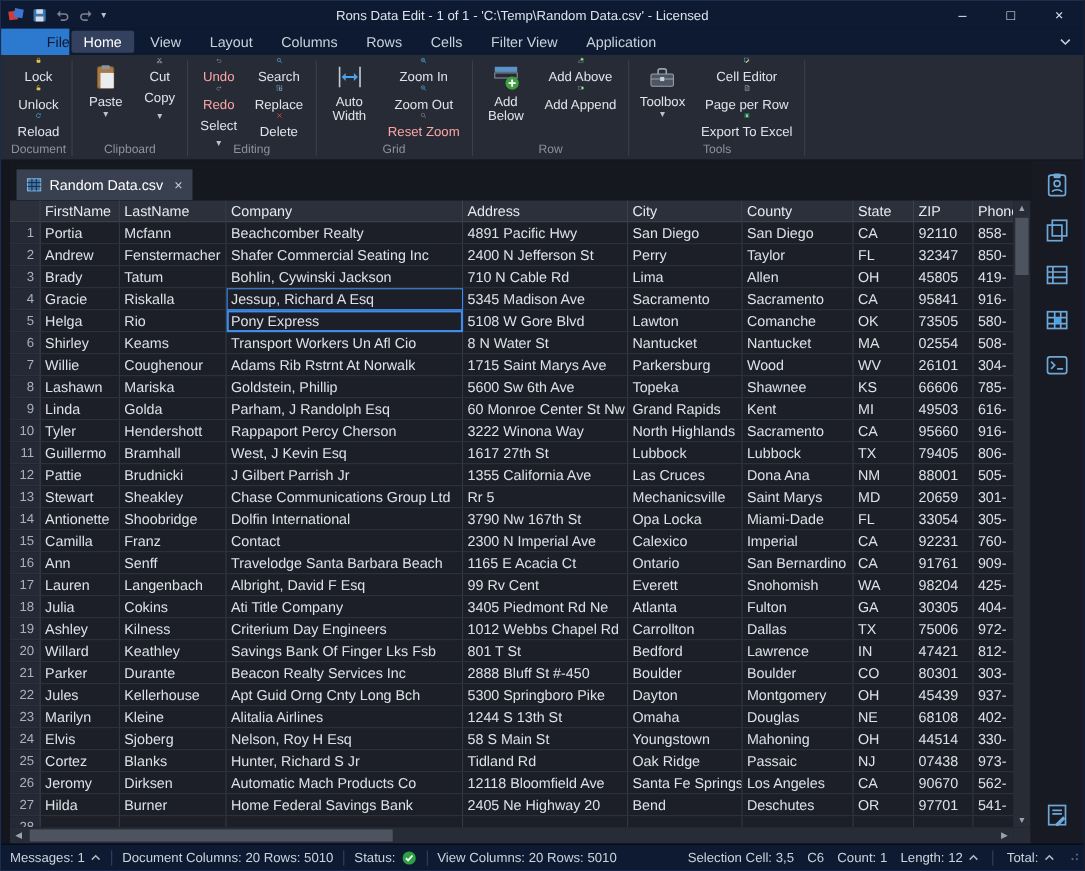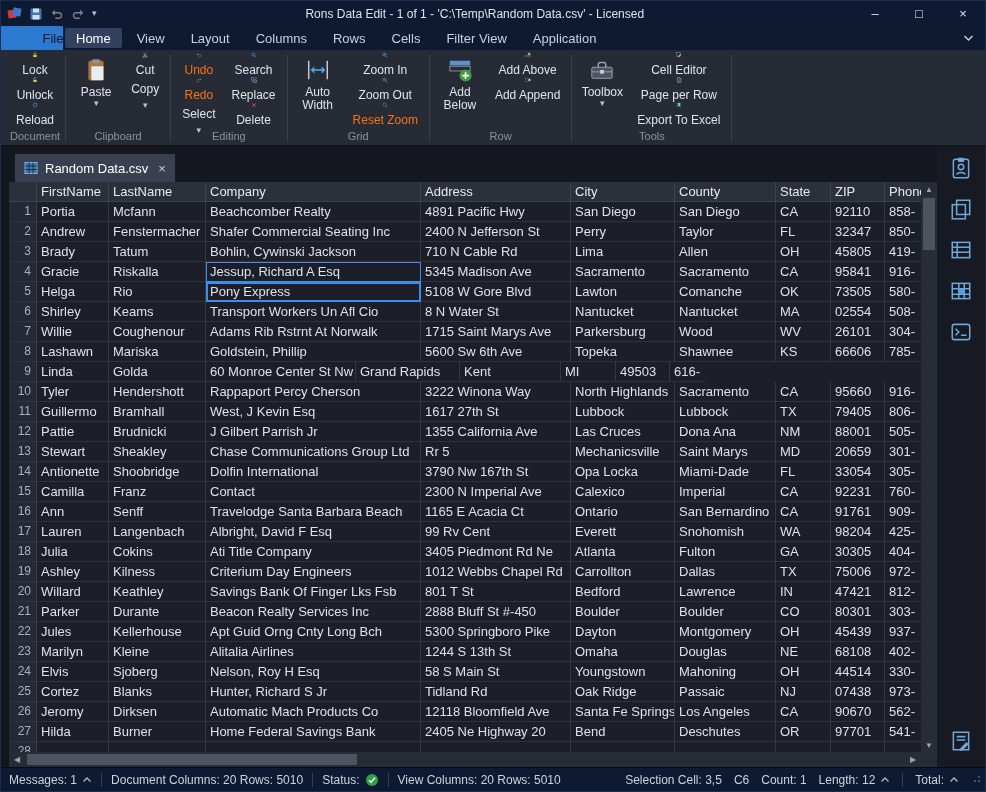--- a/index.html
+++ b/index.html
@@ -23,21 +23,21 @@
   .menubar-chevron { margin-left:auto; width:34px; display:flex; align-items:center; justify-content:center; }
 
   
   .ribbon { height:96px; background:#262b35; border-bottom:1px solid #0f1219; display:flex; align-items:stretch; padding:2px 0 0 4px; flex:0 0 auto; }
   .rgroup { display:flex; flex-direction:column; padding:0 5px; }
   .rcontent { flex:1; display:flex; align-items:flex-start; gap:4px; }
   .rlabel { text-align:center; font-size:11px; color:#8d939e; padding:2px 0 3px; }
   .rsep { width:1px; background:#3a4049; margin:3px 0; }
   .vcol { display:flex; flex-direction:column; }
   .sbtn { display:flex; align-items:center; gap:5px; height:25px; padding:0 6px; color:#dfe3ea; font-size:12px; white-space:nowrap;flex-direction:column; }
-  .sbtn.disabled { color:#f97316; }
+  .sbtn.disabled { color:#fca5a5; }
   .sbtn.selected { background:#113a5e; box-shadow: inset 0 0 0 1px #3b96e8; }
   .bbtn { display:flex; flex-direction:column; align-items:center; width:50px; padding:2px 2px 0; color:#dfe3ea; font-size:12px; text-align:center; }
   .bbtn .bicon { height:32px; display:flex; align-items:center; justify-content:center; }
   .bbtn .blabel { line-height:13px; }
 
   
   .content { flex:1; display:flex; overflow:hidden; }
   .content-left { width:936px; display:flex; flex-direction:column; padding-left:8px; }
   .tabstrip { height:36px; background:#15181f; display:flex; align-items:flex-end; padding-left:6px; flex:0 0 auto; }
   .doc-tab { height:28px; background:#394050; color:#fff; display:flex; align-items:center; gap:7px; padding:0 9px; font-size:13px; }
@@ -503,20 +503,21 @@
                 <div class="cell c4">Topeka</div>
                 <div class="cell c5">Shawnee</div>
                 <div class="cell c6">KS</div>
                 <div class="cell c7">66606</div>
                 <div class="cell c8">785-</div>
               </div>
               <div class="trow">
                 <div class="cell rnum">9</div>
                 <div class="cell c0">Linda</div>
                 <div class="cell c1">Golda</div>
+                <div class="cell c2">Parham, J Randolph Esq</div>
                 <div class="cell c3">60 Monroe Center St Nw</div>
                 <div class="cell c4">Grand Rapids</div>
                 <div class="cell c5">Kent</div>
                 <div class="cell c6">MI</div>
                 <div class="cell c7">49503</div>
                 <div class="cell c8">616-</div>
               </div>
               <div class="trow">
                 <div class="cell rnum">10</div>
                 <div class="cell c0">Tyler</div>

